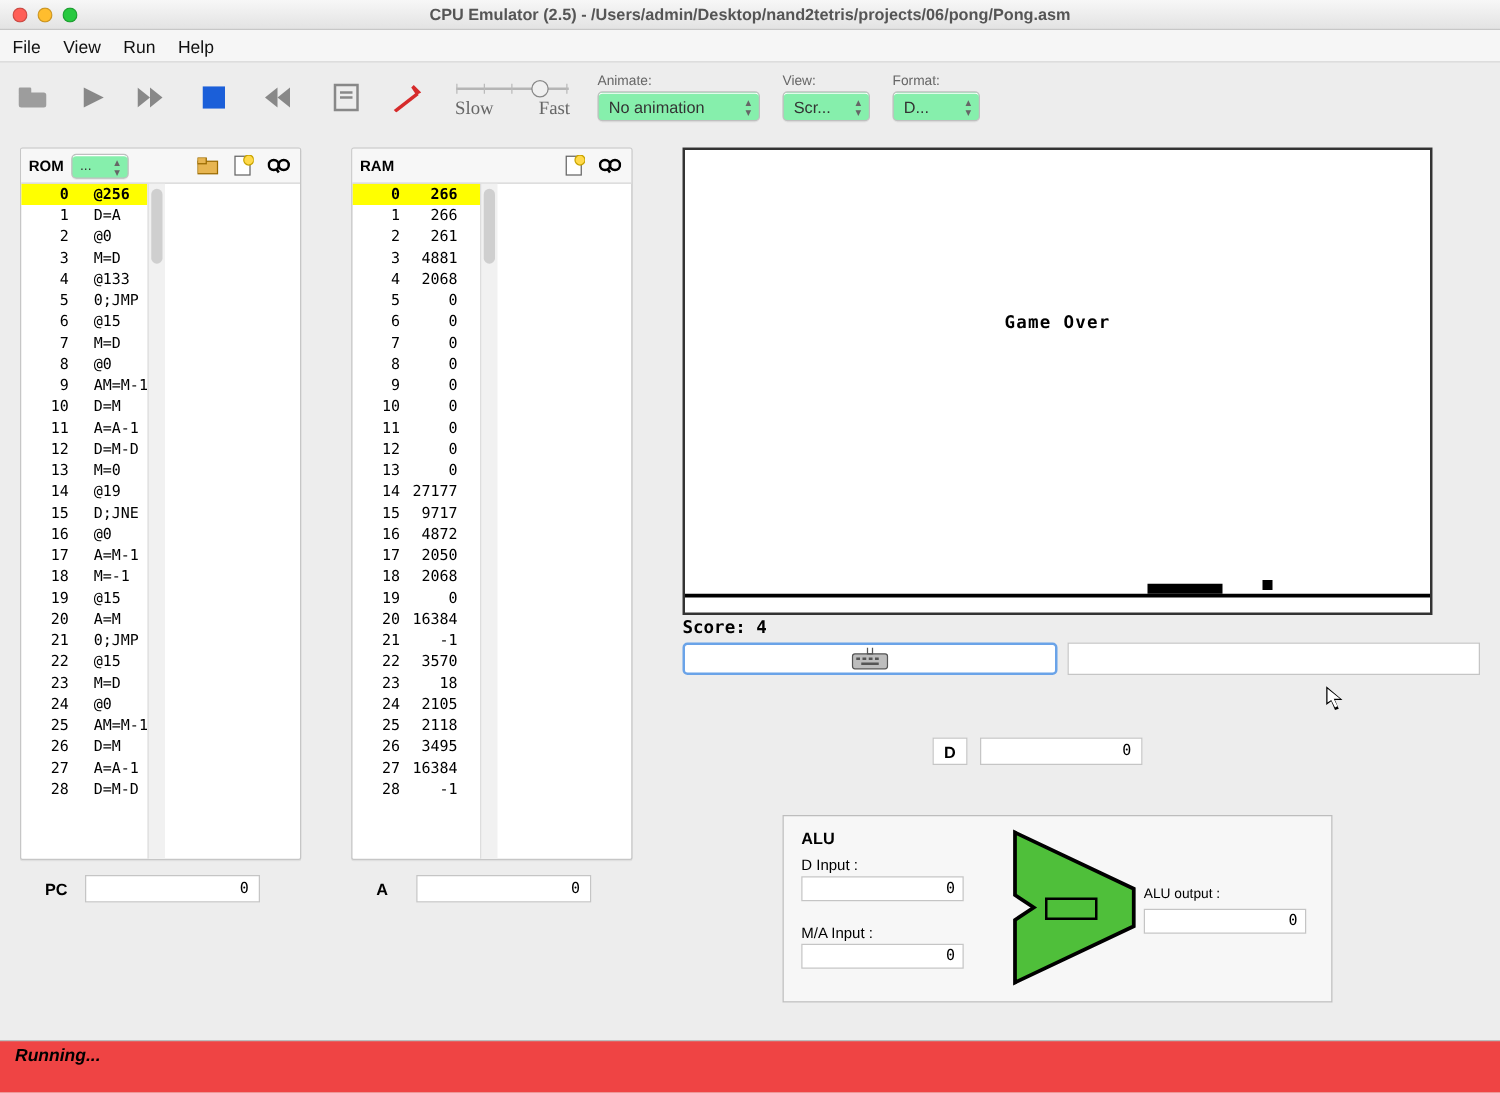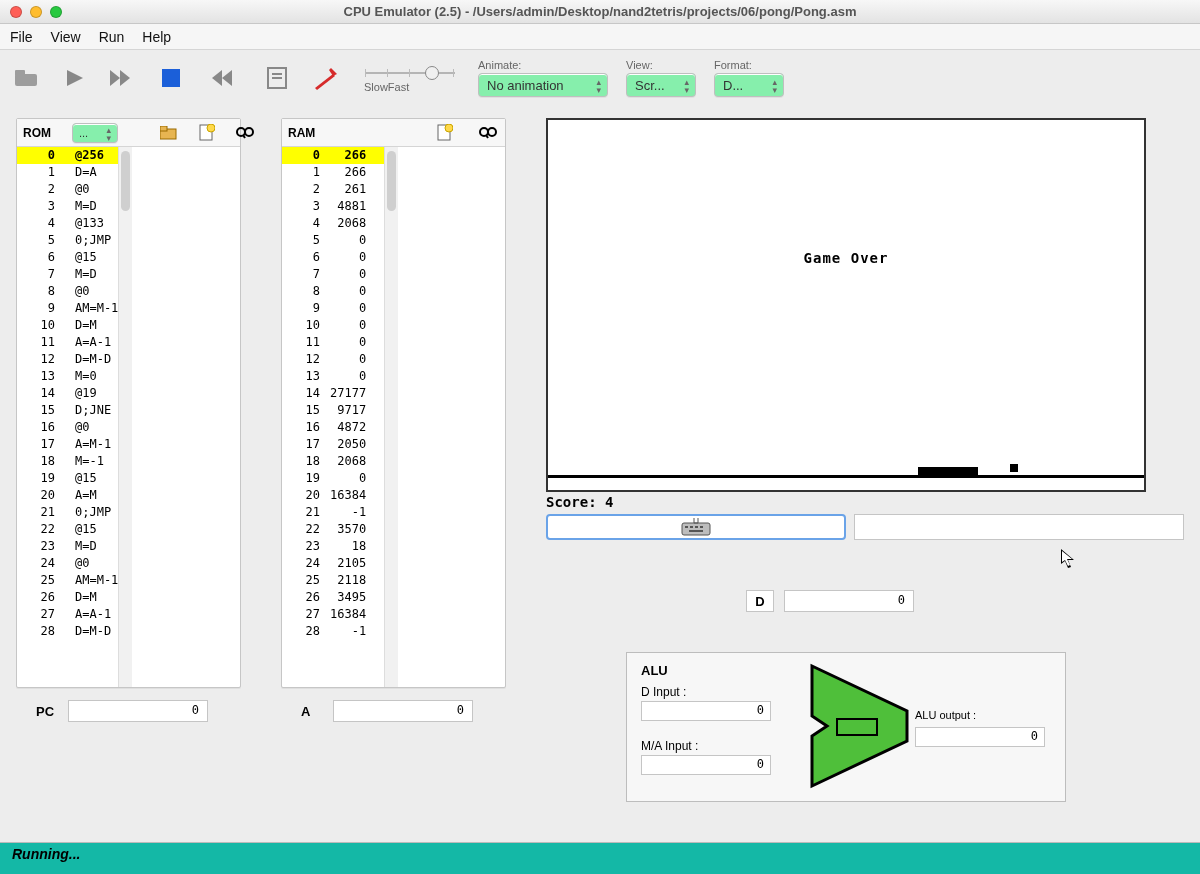--- a/index.html
+++ b/index.html
@@ -30,21 +30,21 @@
   .menubar span { font-size:14px; color:#111;}
   
   .toolbar { height:56px; display:flex; align-items:center; padding:6px 8px; gap:10px;}
   .tbtn { width:38px; height:40px; display:flex; align-items:center; justify-content:center; border-radius:4px; }
   .tbtn svg { display:block; }
   .slider-wrap { display:flex; flex-direction:column; align-items:center; margin-left:6px;}
   .slider-track { width:90px; height:20px; position:relative;}
   .slider-track .rail { position:absolute; left:0; right:0; top:9px; height:2px; background:#b5b5b5;}
   .slider-track .tick { position:absolute; top:6px; width:1px; height:8px; background:#bbb;}
   .slider-track .knob { position:absolute; top:3px; left:60px; width:14px; height:14px; border-radius:50%; background:#f0f0f0; border:1px solid #888;}
-  .slider-labels { display:flex; justify-content:flex-start; width:100px; font-size:11px; color:#666; padding:0 4px; margin-top:-2px;}
+  .slider-labels { display:flex; justify-content:space-between; width:100px; font-size:15px; color:#666; padding:0 4px; margin-top:-2px;font-family:Liberation Serif, serif;}
   .ctrl-col { display:flex; flex-direction:column; gap:2px; margin-left:8px;}
   .ctrl-col label { font-size:11px; color:#666;}
   .select {
     height:24px; min-width:70px; padding:2px 20px 2px 8px;
     background:#86efac; border:1px solid #bfbfbf; border-radius:4px;
     font-size:13px; color:#333; position:relative; display:inline-flex; align-items:center;
     box-shadow: inset 0 1px 0 #fff, 0 1px 0 rgba(0,0,0,.05);
   }
   .select::after {
     content:""; position:absolute; right:6px; top:50%; width:0; height:0;
@@ -53,21 +53,21 @@
   .select .chev { position:absolute; right:6px; top:4px; font-size:9px; line-height:8px; color:#666;}
   .main { display:flex; padding:12px 16px; gap:40px; align-items:flex-start;}
   
   .panel {
     background:#fff; border:1px solid #c6c6c6; border-radius:2px;
     box-shadow: 0 1px 0 rgba(0,0,0,.06);
   }
   .rom-block { width:225px; }
   .ram-block { width:225px; }
   .panel-head {
-    height:28px; display:flex; align-items:center; padding:0 6px; gap:21px;
+    height:28px; display:flex; align-items:center; padding:0 6px; gap:6px;
     border-bottom:1px solid #d5d5d5; background:#f7f7f7;
   }
   .panel-head .ptitle { font-weight:bold; font-size:12px; }
   .panel-head .spacer { flex:1; }
   .icon-btn { width:22px; height:22px; display:inline-flex; align-items:center; justify-content:center; }
   .memtable { height:540px; overflow:hidden; }
   .row { display:flex; height:17px; line-height:17px; font-family: Menlo, monospace; font-size:12px; }
   .row .addr { width:48px; text-align:right; padding-right:10px; color:#000;}
   .row .val { flex:1; padding-left:10px; }
   .row .vnum { flex:1; text-align:right; padding-right:18px; }
@@ -104,22 +104,22 @@
     position:relative; padding:10px 14px;
   }
   .alubox .t { font-weight:bold; font-size:13px;}
   .alubox .inp { position:absolute; }
   .alubox .inp label { font-size:12px; display:block; margin-bottom:2px;}
   .smallfield{ background:#fff; border:1px solid #c5c5c5; width:130px; height:20px; font-family:Menlo,monospace; text-align:right; padding:1px 6px; font-size:12px;}
   .alu-svg { position:absolute; left:180px; top:8px;}
   .alubox .outlbl { position:absolute; left:288px; top:56px; font-size:11px;}
   .alubox .outf { position:absolute; left:288px; top:74px;}
   .statusbar {
-    position:absolute; left:0; right:0; bottom:0; height:32px; border-top:1px solid #bbb;
-    background:#14b8a6; padding:3px 12px; font-weight:bold; font-size:14px; font-style:italic;
+    position:absolute; left:0; right:0; bottom:0; height:42px; border-top:1px solid #bbb;
+    background:#ef4444; padding:3px 12px; font-weight:bold; font-size:14px; font-style:italic;
   }
   .cursor { position:absolute; left:1060px; top:548px; pointer-events:none;}
 </style>
 </head>
 <body>
 
 <div class="titlebar">
   <div class="traffic">
     <span class="tl-close"></span>
     <span class="tl-min"></span>

